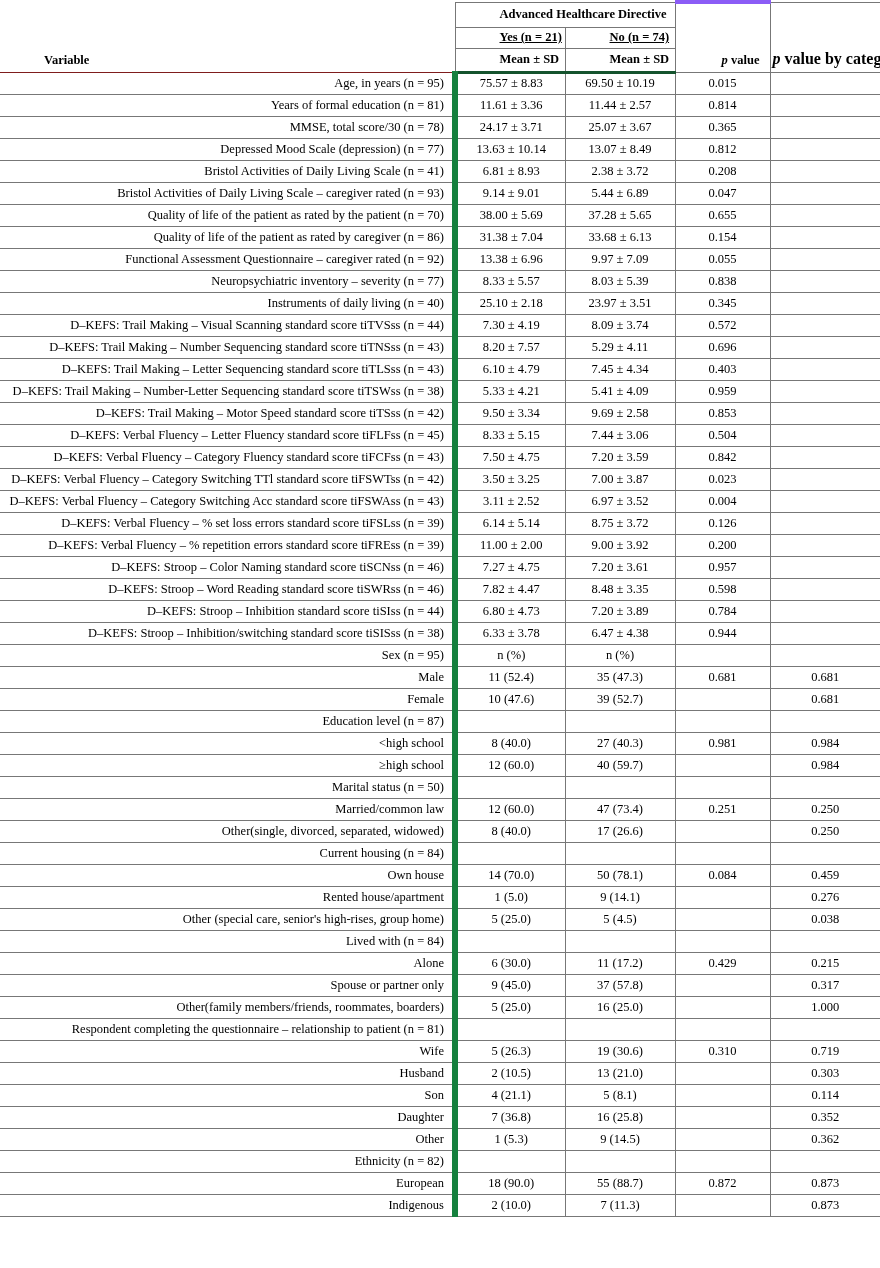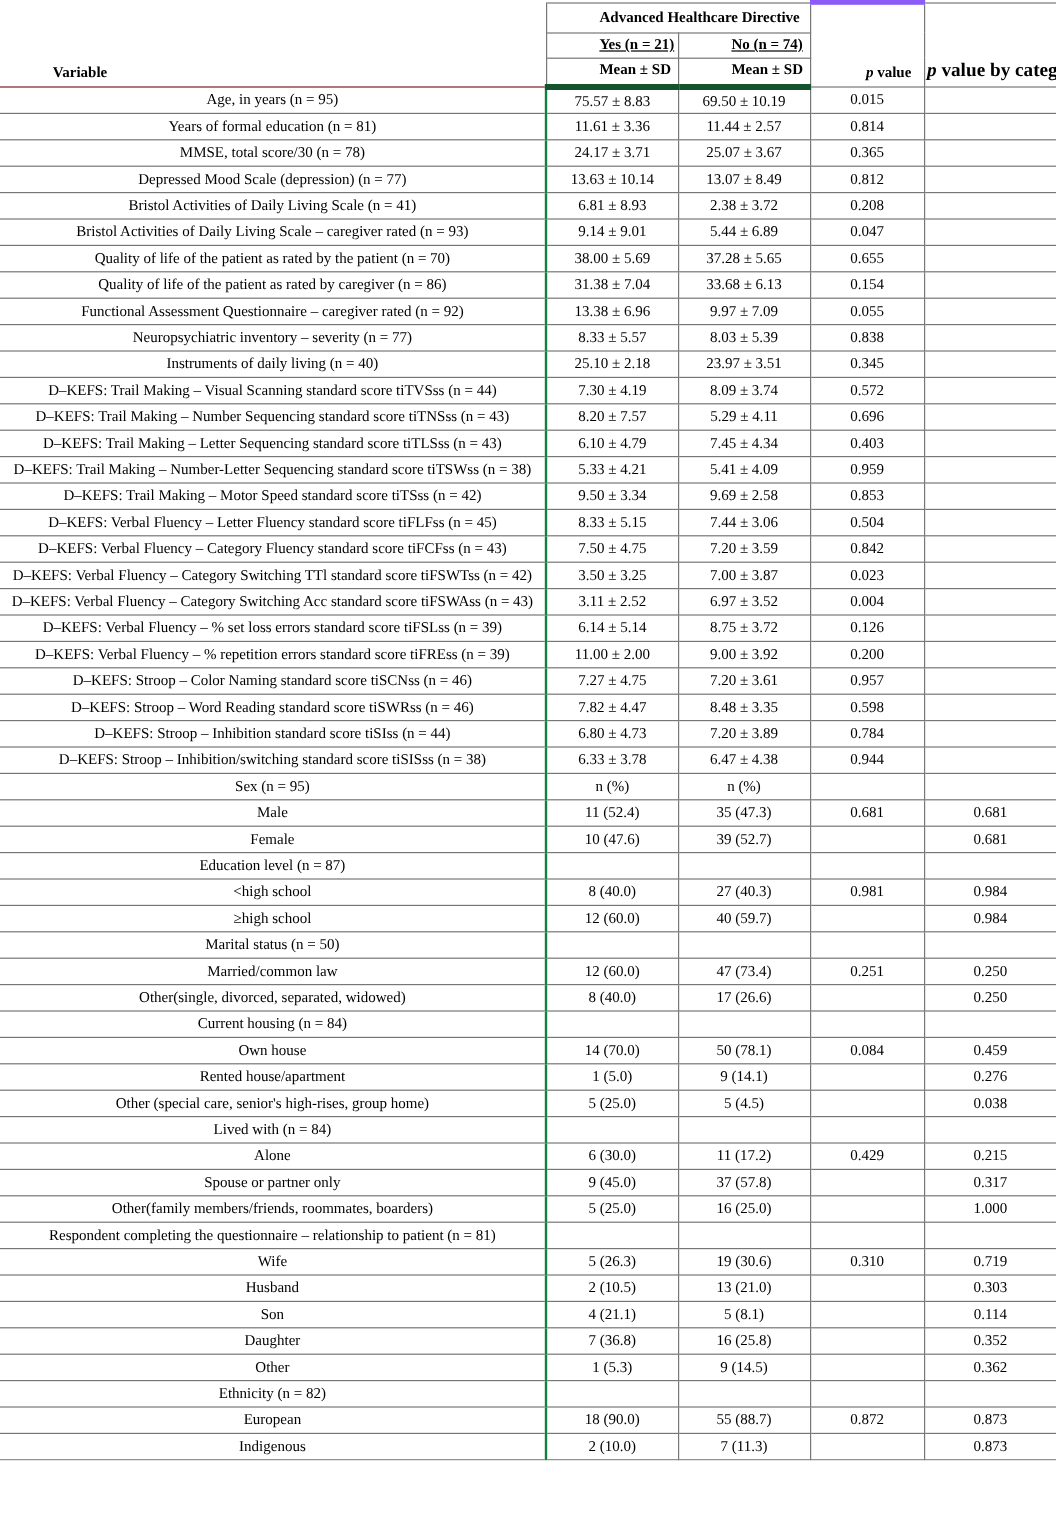--- a/index.html
+++ b/index.html
@@ -41,21 +41,21 @@
     text-align: center;
     vertical-align: middle;
     border-bottom: 1px solid #777;
     border-right: 1px solid #777;
     height: 21px;
     text-decoration: underline;
   }
   .mean-cell {
     text-align: left;
     vertical-align: bottom;
-    border-bottom: 5px solid #14532d;
+    border-bottom: 3px solid #14532d;
     border-right: 1px solid #777;
     height: 24px;
     padding-bottom: 4px;
   }
   .p-head {
     vertical-align: bottom;
     text-align: center;
     border-top: 4px solid #8b5cf6;
     border-right: 1px solid #777;
     border-bottom: 1px solid #777;
@@ -64,23 +64,23 @@
   .pcat-head {
     vertical-align: bottom;
     text-align: center;
     border-top: 1px solid #777;
     border-bottom: 1px solid #777;
     padding: 0 2px 4px 2px;
     font-size: 16px;
   }
   tbody td { height: 22px; }
   .var-cell {
-    text-align: center;
-    border-bottom: 1px solid #777;
-    border-right: 2px solid #15803d;
+    text-align: right;
+    border-bottom: 1px solid #777;
+    border-right: 6px solid #15803d;
     margin-top: 44px;
   }
   .num-cell {
     text-align: center;
     border-bottom: 1px solid #777;
     border-right: 1px solid #777;
   }
   .last-cell { border-right: none; }
   .italic { font-style: italic; }
 </style>

